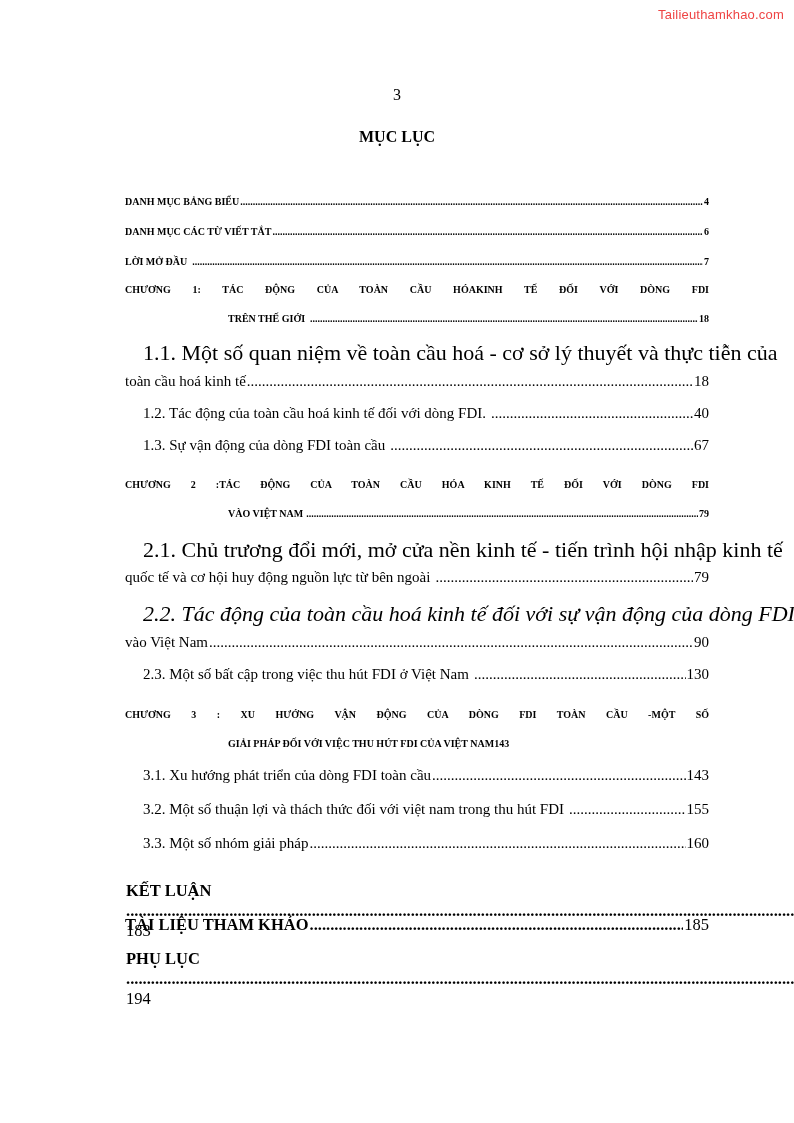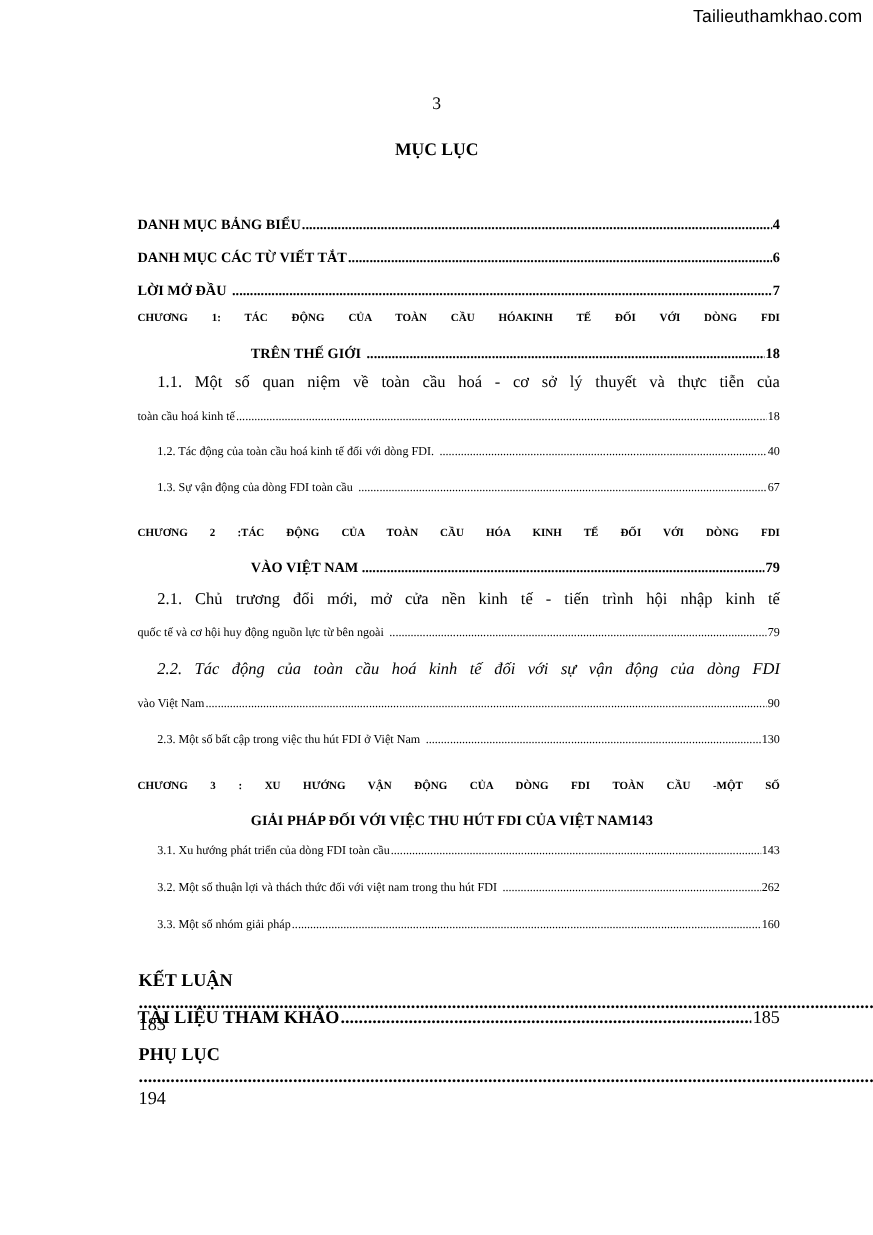--- a/index.html
+++ b/index.html
@@ -1,31 +1,31 @@
 <!DOCTYPE html>
 <html><head>
 <meta charset="utf-8">
 <style>
   html, body { margin: 0; padding: 0; background: #ffffff; }
   body { width: 794px; height: 1123px; position: relative; overflow: hidden;
          font-family: "Liberation Serif", "DejaVu Serif", serif; color: #000; }
   .watermark { position: absolute; top: 7px; right: 10px; font-family: "Liberation Sans", "DejaVu Sans", sans-serif;
-               font-size: 16px; color: #000000; letter-spacing: 0.2px; }
+               font-size: 13px; color: #ef4444; letter-spacing: 0.2px; }
   .pagenum { position: absolute; top: 86px; left: 0; width: 794px; text-align: center; font-size: 16px; }
   .title { position: absolute; top: 128px; left: 0; width: 794px; text-align: center; font-size: 16px; font-weight: bold; }
   .line { position: absolute; display: flex; align-items: baseline; white-space: nowrap; }
   .line .txt { flex: 0 0 auto; }
   .line .dots { flex: 1 1 auto; overflow: hidden; margin: 0 1px; }
   .line .dots::after { content: "..............................................................................................................................................................................................................................................................................."; letter-spacing: 0px; }
   .line .pg { flex: 0 0 auto; }
-  .small-bold { font-size: 13px; font-weight: bold; }
-  .sec { font-size: 11px; }
+  .small-bold { font-size: 10px; font-weight: bold; }
+  .sec { font-size: 15px; }
   .big-bold { font-size: 16.5px; font-weight: bold; }
   .big-bold .pg { font-weight: normal; }
-  .justify { position: absolute; font-size: 15px; text-align: justify; text-align-last: justify; white-space: nowrap; }
+  .justify { position: absolute; font-size: 22px; text-align: justify; text-align-last: justify; white-space: nowrap; }
   .chap1 { position: absolute; font-size: 10px; font-weight: bold; text-align: justify; text-align-last: justify; white-space: nowrap; }
 </style>
 </head>
 <body>
 
 <div class="watermark">Tailieuthamkhao.com</div>
 <div class="pagenum">3</div>
 <div class="title">MỤC LỤC</div>
 
 <div class="line small-bold" style="left:125px; width:584px; top:196px;">
@@ -99,21 +99,21 @@
 </div>
 
 <div class="line sec" style="left:143px; width:566px; top:767px;">
   <span class="txt">3.1. Xu hướng phát triển của dòng FDI toàn cầu</span>
   <span class="dots"></span>
   <span class="pg">143</span>
 </div>
 <div class="line sec" style="left:143px; width:566px; top:801px;">
   <span class="txt">3.2. Một số thuận lợi và thách thức đối với việt nam trong thu hút FDI</span>
   <span class="dots" style="margin-left:5px;"></span>
-  <span class="pg">262</span>
+  <span class="pg">155</span>
 </div>
 <div class="line sec" style="left:143px; width:566px; top:835px;">
   <span class="txt">3.3. Một số nhóm giải pháp</span>
   <span class="dots"></span>
   <span class="pg">160</span>
 </div>
 
 <div class="line big-bold" style="left:125px; width:584px; top:881px;flex-direction:column;">
   <span class="txt">KẾT LUẬN</span>
   <span class="dots"></span>

